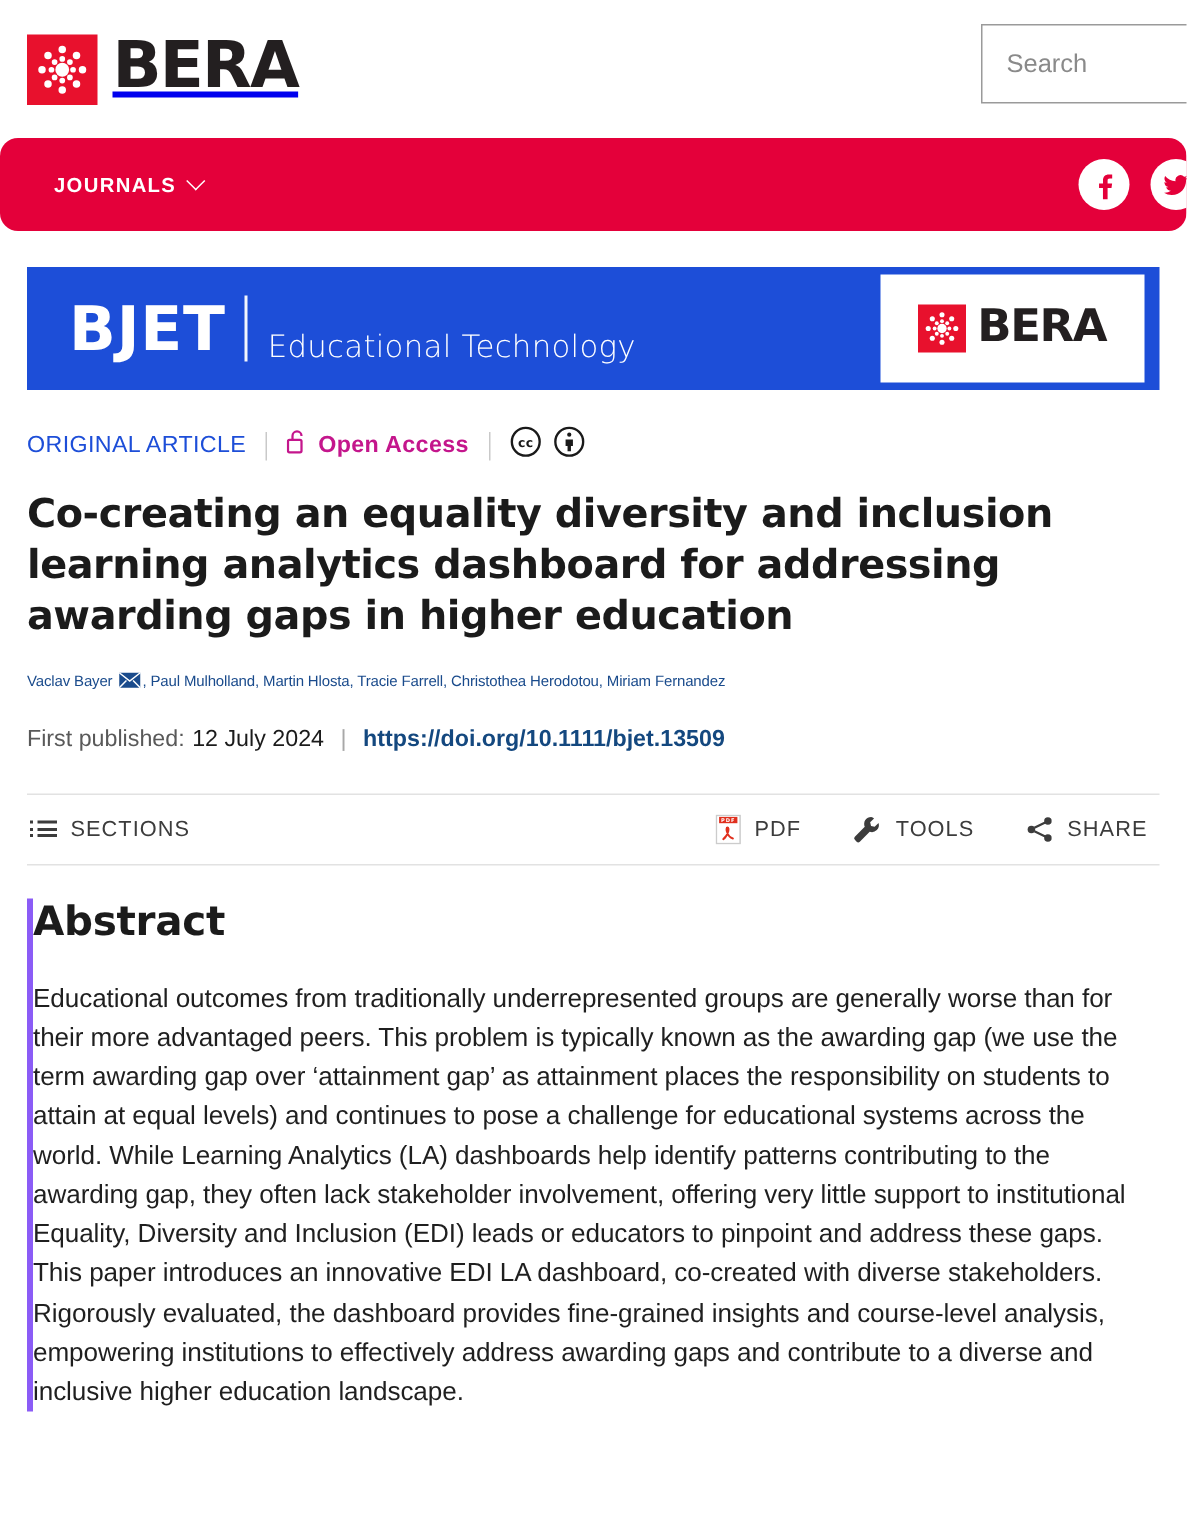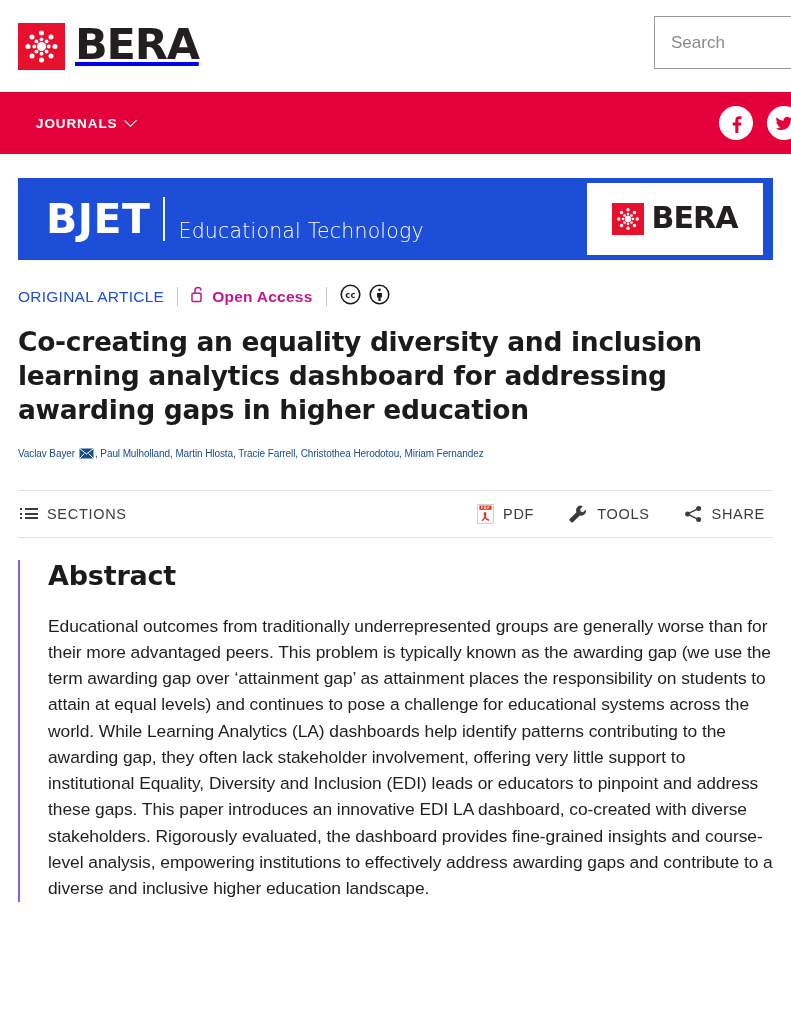--- a/index.html
+++ b/index.html
@@ -63,20 +63,21 @@
   }
   .search-input::placeholder { color: #8a8a8a; }
 
   
   .nav-bar {
     height: 62px;
     background: #E4003A;
     display: flex;
     align-items: center;
     position: relative;
+    border-radius: 12px;
   }
   .nav-item {
     margin-left: 36px;
     color: #ffffff;
     font-size: 13.5px;
     font-weight: bold;
     letter-spacing: 0.9px;
     display: flex;
     align-items: center;
     gap: 9px;
@@ -274,22 +275,21 @@
     content: "";
     position: absolute;
     left: -5px; top: 0;
     width: 2.2px; height: 2px;
     background: #3c3c3c;
   }
 
   
   .abstract {
     margin-top: 10px;
-    padding-left: 28px;
-    border-left: 2px solid #8b5cf6;
+    border-left: 4px solid #8b5cf6;
   }
   .abstract h2 {
     font-family: "DejaVu Sans", sans-serif;
     font-weight: bold;
     font-size: 27px;
     color: #1b1b1b;
     margin: 22px 0 22px 0;
     letter-spacing: -0.2px;
   }
   .abstract p {
@@ -428,20 +428,26 @@
 
   <h1 class="art-title">Co-creating an equality diversity and inclusion learning analytics dashboard for addressing awarding gaps in higher education</h1>
 
   <div class="authors">
     <a href="#">Vaclav Bayer</a><span class="mail-icon"><svg width="15" height="11" viewBox="0 0 15 11" xmlns="http://www.w3.org/2000/svg">
           <rect x="0.5" y="0.5" width="14" height="10" fill="#1a4b8c"></rect>
           <path d="M0.5 0.5 L7.5 6 L14.5 0.5 M0.5 10.5 L5.3 5.6 M14.5 10.5 L9.7 5.6" fill="none" stroke="#ffffff" stroke-width="1"></path>
         </svg></span><span class="sep-comma">, </span><a href="#">Paul Mulholland</a><span class="sep-comma">, </span><a href="#">Martin Hlosta</a><span class="sep-comma">, </span><a href="#">Tracie Farrell</a><span class="sep-comma">, </span><a href="#">Christothea Herodotou</a><span class="sep-comma">, </span><a href="#">Miriam Fernandez</a>
   </div>
 
+  <div class="pub-line">
+    <span class="pub-label">First published:</span>
+    <span class="pub-date">12 July 2024</span>
+    <span class="pub-sep">|</span>
+    <a class="doi-link" href="#">https://doi.org/10.1111/bjet.13509</a>
+  </div>
 
   <div class="toolbar">
     <div class="tb-left">
       <div class="tb-item">
         <span class="glyph list-icon">
           <span>
               <i></i>
               <i></i>
               <i></i>
             </span>

